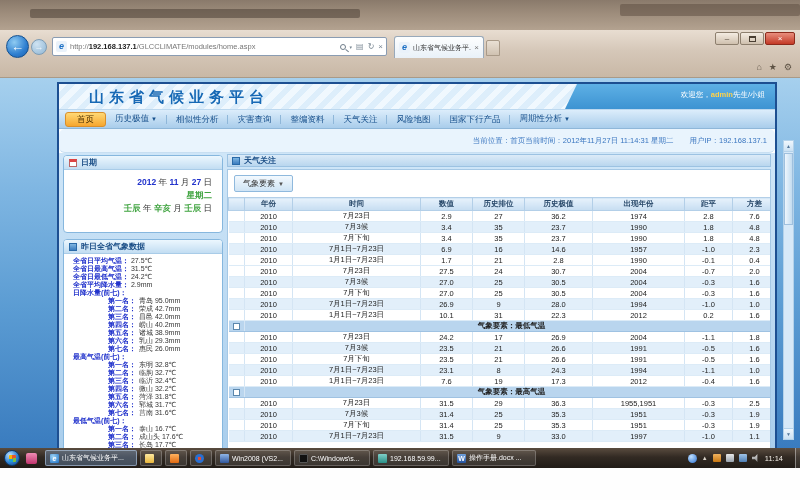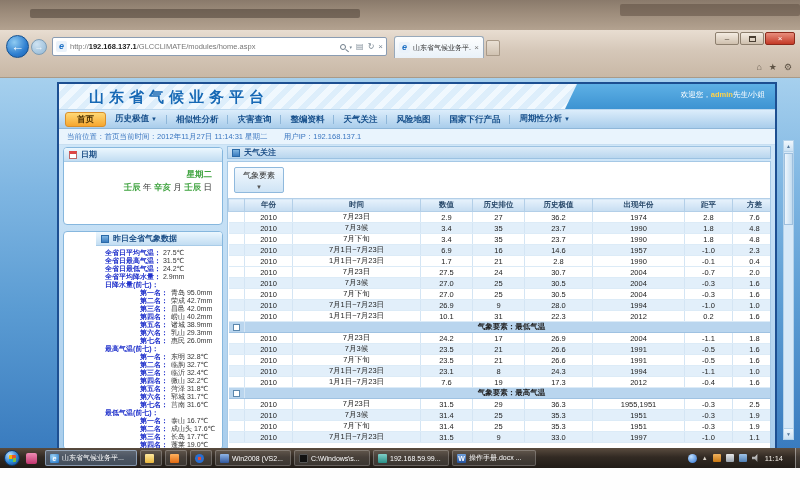--- a/index.html
+++ b/index.html
@@ -76,63 +76,63 @@
   .site-title { position:absolute; left:30px; top:4px; font-size:15px; font-weight:bold;
     color:#1769b5; letter-spacing:5px; }
   .welcome-bar { position:absolute; right:0; bottom:0; width:210px; height:29px;
     background:linear-gradient(#63b5e8,#3d93d2); clip-path:polygon(14px 0,100% 0,100% 100%,0 100%);
     display:flex; align-items:center; justify-content:flex-end; padding-right:10px;
     font-size:7.5px; color:#fff; }
   .welcome-user { color:#ffd24a; font-weight:bold; }
 
   .navmenu { height:19px; background:linear-gradient(180deg,#dcedfb,#a9cdeb);
     display:flex; align-items:center; padding-left:6px; border-bottom:1px solid #8fb7d9; }
-  .nav-item { font-size:8.5px; font-weight:bold; color:#17508c; padding:0 9px; line-height:15px; white-space:nowrap; }
+  .nav-item { font-size:8.5px; font-weight:normal; color:#17508c; padding:0 9px; line-height:15px; white-space:nowrap; }
   .nav-item.active { background:linear-gradient(#ffd977,#f6a62e); border:1px solid #d98f2b;
     border-radius:3px; color:#4a2f00; padding:0 11px; line-height:13px; }
   .nav-sep { width:1px; height:9px; background:#8fb7d9; }
   .nav-arrow { font-size:6px; color:#17508c; margin-left:2px; }
 
-  .breadcrumb { height:16px; background:#e9f4fd; display:flex; align-items:center;
-    justify-content:flex-start; font-size:7.5px; color:#3a76c0; padding:0 8px;
-    border-bottom:1px solid #c8dff2; }
+  .breadcrumb { height:24px; background:#e9f4fd; display:flex; align-items:center;
+    justify-content:flex-end; font-size:7.5px; color:#3a76c0; padding:0 8px;
+    border-bottom:1px solid #c8dff2;border-radius:6px; }
   .bc-right { display:flex; gap:16px; }
 
   .content { position:relative; height:309px; background:linear-gradient(180deg,#cfe6f8,#a8cdec); }
 
   
   .sidebar { position:absolute; left:4px; top:2px; width:160px; }
   .panel { background:#fff; border:1px solid #86b7de; border-radius:4px; overflow:hidden; margin-bottom:6px; }
   .panel-head { height:14px; background:linear-gradient(#ecf7fe,#c2ddf2); border-bottom:1px solid #a9cce8;
     display:flex; align-items:center; gap:4px; padding-left:5px;
     font-size:8px; font-weight:bold; color:#1c4f87; }
   .ico-cal { width:8px; height:8px; background:#fff; border:1px solid #b66; border-top:3px solid #d44; }
   .ico-data { width:8px; height:8px; background:linear-gradient(#7fb6e2,#3a7cbf); border:1px solid #2a6aa8; }
   .date-body { height:62px; padding:6px 10px 0 0; text-align:right; font-size:8.5px; line-height:13px; color:#333; }
   .dt-num { color:#2233cc; font-weight:bold; }
   .dt-green { color:#3fa33f; font-weight:bold; }
-  .wx-panel { height:219px;padding-left:32px; }
+  .wx-panel { height:219px; }
   .wx-body { padding-top:3px; font-size:7px; line-height:8px; color:#333; }
   .sum-row { padding-left:9px; white-space:nowrap; }
   .sum-label { color:#2233cc; font-weight:bold; }
   .sec-title { padding-left:9px; color:#2233cc; font-weight:bold; white-space:nowrap; }
   .rank-row { display:flex; white-space:nowrap; }
   .rank-label { width:72px; text-align:right; color:#2233cc; font-weight:bold; }
   .rank-value { margin-left:3px; color:#333; }
 
   
   .main { position:absolute; left:168px; top:1px; right:4px; }
   .main-head { height:13px; background:linear-gradient(#dcebf8,#b9d6ee); border:1px solid #9cc2e2;
     display:flex; align-items:center; gap:4px; padding-left:4px;
     font-size:8px; font-weight:bold; color:#1c4f87; }
   .main-body { position:relative; margin-top:2px; height:292px; background:#fff;
     border:1px solid #a5c8e5; overflow:hidden; }
   .elem-btn { display:inline-flex; align-items:center; gap:3px; margin:5px 0 5px 6px; padding:2px 8px;
     font-size:8px; color:#333; background:linear-gradient(#f3f9fe,#cfe4f5);
-    border:1px solid #8fb9dd; border-radius:2px;flex-direction:column; }
+    border:1px solid #8fb9dd; border-radius:2px; }
   .elem-arrow { font-size:6px; color:#555; }
 
   table.wx { width:100%; border-collapse:collapse; table-layout:fixed; }
   table.wx th { height:13px; background:linear-gradient(#e7f2fc,#c6ddf1); border:1px solid #b3cfe8;
     font-size:7.5px; color:#2a4a6b; font-weight:bold; }
   table.wx td { height:11px; border-right:1px solid #d4e5f4; border-bottom:1px solid #dcebf7;
     font-size:7.5px; color:#222; text-align:center; overflow:hidden; white-space:nowrap; }
   tr.band td { background:#b9d5ee; border-bottom:1px solid #9fc2e2; }
   td.bandlabel { text-align:left; font-size:7px; font-weight:bold; color:#1c4f87; padding-left:2px; }
   .cb { display:inline-block; width:7px; height:7px; background:#fff; border:1px solid #5b87ad; vertical-align:middle; }
@@ -283,20 +283,21 @@
         </span>
       </div>
       <div class="content">
         <div class="sidebar">
           <div class="panel">
             <div class="panel-head">
               <span class="ico-cal"></span>
               <span>日期</span>
             </div>
             <div class="date-body" id="date-body">
+                <div><span class="dt-num">2012</span><span> 年 </span><span class="dt-num">11</span><span> 月 </span><span class="dt-num">27</span><span> 日</span></div>
                 <div><span class="dt-green">星期二</span></div>
                 <div><span class="dt-green">壬辰</span><span> 年 </span><span class="dt-green">辛亥</span><span> 月 </span><span class="dt-green">壬辰</span><span> 日</span></div>
               </div>
           </div>
           <div class="panel wx-panel">
             <div class="panel-head">
               <span class="ico-data"></span>
               <span>昨日全省气象数据</span>
             </div>
             <div class="wx-body" id="wx-body">

